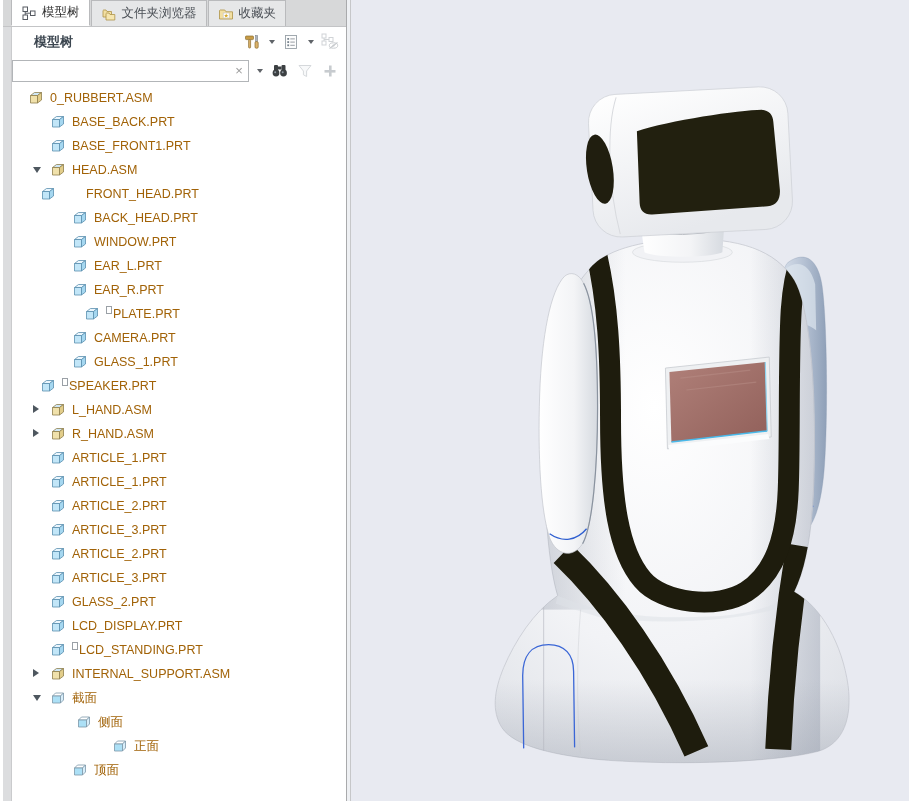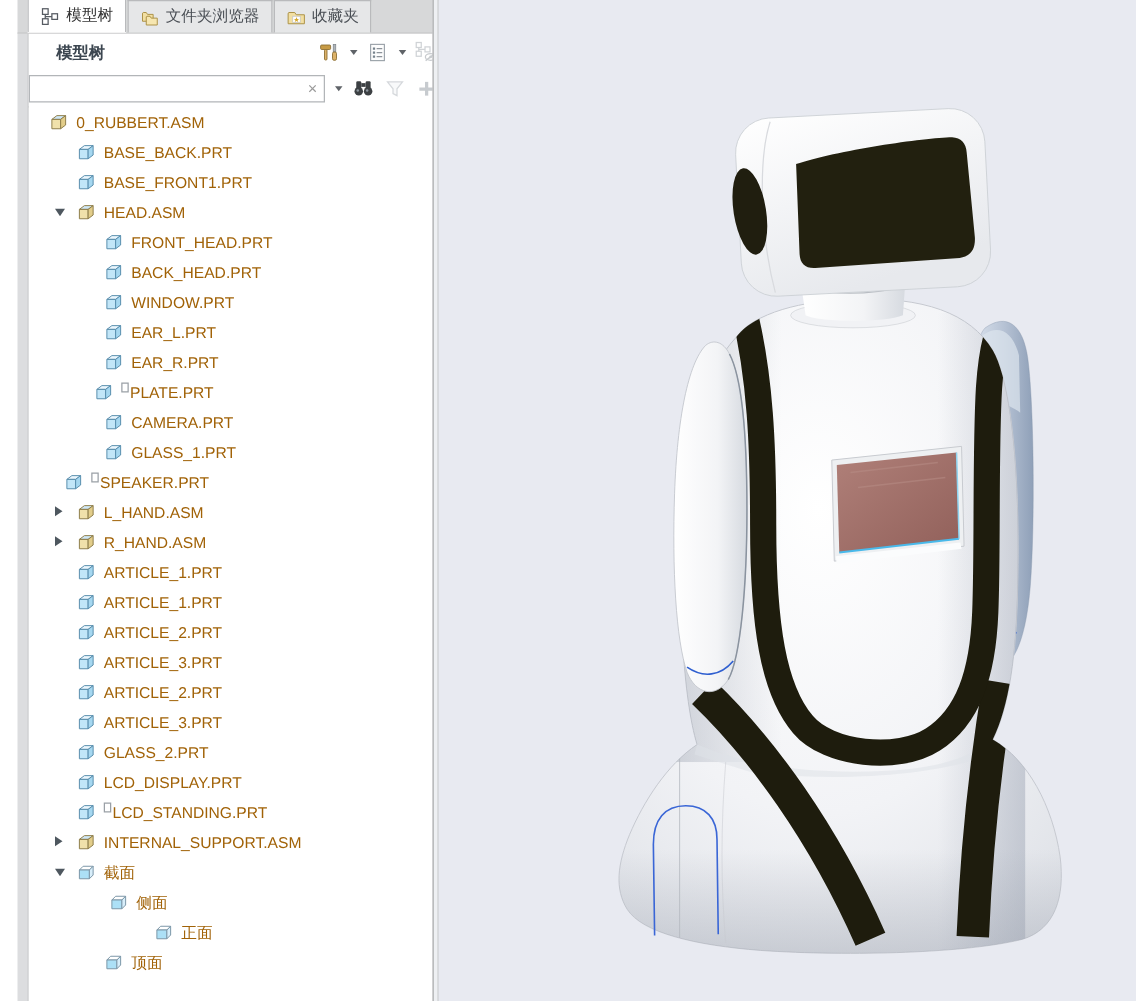--- a/index.html
+++ b/index.html
@@ -1,21 +1,21 @@
 <!DOCTYPE html>
 <html><head>
 <meta charset="utf-8">
 <style>
   html,body{margin:0;padding:0;background:#fff;}
   *{box-sizing:border-box;}
   .app{position:relative;width:909px;height:801px;overflow:hidden;
        font-family:"Liberation Sans","DejaVu Sans",sans-serif;color:#3e4b54;background:#fff;}
 
   
-  .left-panel{position:absolute;left:14px;top:0;width:346px;height:590px;background:#fff;}
+  .left-panel{position:absolute;left:3px;top:0;width:346px;height:590px;background:#fff;}
   .gutter{position:absolute;left:0;top:27px;width:9px;height:774px;background:#dcdddf;border-right:1px solid #cacbcd;}
   .tabbar{position:absolute;left:0;top:0;width:346px;height:27px;background:#d7d8d9;border-bottom:1px solid #c3c4c6;display:flex;align-items:flex-end;}
   .tab{height:26px;display:flex;align-items:center;gap:5px;padding:0 9px;font-size:12.5px;color:#4a4f55;
        background:#e6e7e8;border:1px solid #b9babc;border-bottom:none;margin-right:1px;cursor:default;}
   .tab.active{background:#ffffff;height:27px;border-bottom:1px solid #ffffff;color:#333;}
   .tab .ticon{display:inline-flex;width:16px;height:16px;}
 
   .panel-header{position:absolute;left:9px;top:27px;width:337px;height:30px;background:#fff;display:flex;align-items:center;}
   .panel-title{font-size:13px;font-weight:bold;color:#3c4650;margin-left:22px;}
   .hdr-icons{margin-left:auto;display:flex;align-items:center;gap:2px;padding-right:8px;}
@@ -196,71 +196,71 @@
           <span class="arrow expanded" style="left: 21px;"></span>
           <span class="ticon">
             <svg width="16" height="16" viewBox="0 0 16 16">
               <polygon points="2.5,5.5 6.5,2.5 13.5,2.5 9.5,5.5" fill="#cfe7f6" stroke="#8f7f4c" stroke-width="0.8"></polygon>
               <polygon points="2.5,5.5 9.5,5.5 9.5,13 2.5,13" fill="#f0e1ab" stroke="#8f7f4c" stroke-width="0.8"></polygon>
               <polygon points="9.5,5.5 13.5,2.5 13.5,10 9.5,13" fill="#e2cd8a" stroke="#8f7f4c" stroke-width="0.8"></polygon>
             </svg>
           </span>
           <span>HEAD.ASM</span>
         </div>
+        <div class="tree-row" style="padding-left: 28px; gap: 24px;">
+          <span class="ticon">
+            <svg width="16" height="16" viewBox="0 0 16 16">
+              <polygon points="2.5,5.5 6.5,2.5 13.5,2.5 9.5,5.5" fill="#eaf6fd" stroke="#5a8fae" stroke-width="0.8"></polygon>
+              <polygon points="2.5,5.5 9.5,5.5 9.5,13 2.5,13" fill="#c2e6f8" stroke="#5a8fae" stroke-width="0.8"></polygon>
+              <polygon points="9.5,5.5 13.5,2.5 13.5,10 9.5,13" fill="#a5d7f0" stroke="#5a8fae" stroke-width="0.8"></polygon>
+            </svg>
+          </span>
+          <span>FRONT_HEAD.PRT</span>
+        </div>
         <div class="tree-row" style="padding-left: 60px;">
           <span class="ticon">
             <svg width="16" height="16" viewBox="0 0 16 16">
               <polygon points="2.5,5.5 6.5,2.5 13.5,2.5 9.5,5.5" fill="#eaf6fd" stroke="#5a8fae" stroke-width="0.8"></polygon>
               <polygon points="2.5,5.5 9.5,5.5 9.5,13 2.5,13" fill="#c2e6f8" stroke="#5a8fae" stroke-width="0.8"></polygon>
               <polygon points="9.5,5.5 13.5,2.5 13.5,10 9.5,13" fill="#a5d7f0" stroke="#5a8fae" stroke-width="0.8"></polygon>
             </svg>
           </span>
-          <span>FRONT_HEAD.PRT</span>
+          <span>BACK_HEAD.PRT</span>
+        </div>
+        <div class="tree-row" style="padding-left: 60px; text-align: center;">
+          <span class="ticon">
+            <svg width="16" height="16" viewBox="0 0 16 16">
+              <polygon points="2.5,5.5 6.5,2.5 13.5,2.5 9.5,5.5" fill="#eaf6fd" stroke="#5a8fae" stroke-width="0.8"></polygon>
+              <polygon points="2.5,5.5 9.5,5.5 9.5,13 2.5,13" fill="#c2e6f8" stroke="#5a8fae" stroke-width="0.8"></polygon>
+              <polygon points="9.5,5.5 13.5,2.5 13.5,10 9.5,13" fill="#a5d7f0" stroke="#5a8fae" stroke-width="0.8"></polygon>
+            </svg>
+          </span>
+          <span>WINDOW.PRT</span>
         </div>
         <div class="tree-row" style="padding-left: 60px;">
           <span class="ticon">
             <svg width="16" height="16" viewBox="0 0 16 16">
               <polygon points="2.5,5.5 6.5,2.5 13.5,2.5 9.5,5.5" fill="#eaf6fd" stroke="#5a8fae" stroke-width="0.8"></polygon>
               <polygon points="2.5,5.5 9.5,5.5 9.5,13 2.5,13" fill="#c2e6f8" stroke="#5a8fae" stroke-width="0.8"></polygon>
               <polygon points="9.5,5.5 13.5,2.5 13.5,10 9.5,13" fill="#a5d7f0" stroke="#5a8fae" stroke-width="0.8"></polygon>
             </svg>
           </span>
-          <span>BACK_HEAD.PRT</span>
-        </div>
-        <div class="tree-row" style="padding-left: 60px; text-align: center;">
-          <span class="ticon">
-            <svg width="16" height="16" viewBox="0 0 16 16">
-              <polygon points="2.5,5.5 6.5,2.5 13.5,2.5 9.5,5.5" fill="#eaf6fd" stroke="#5a8fae" stroke-width="0.8"></polygon>
-              <polygon points="2.5,5.5 9.5,5.5 9.5,13 2.5,13" fill="#c2e6f8" stroke="#5a8fae" stroke-width="0.8"></polygon>
-              <polygon points="9.5,5.5 13.5,2.5 13.5,10 9.5,13" fill="#a5d7f0" stroke="#5a8fae" stroke-width="0.8"></polygon>
-            </svg>
-          </span>
-          <span>WINDOW.PRT</span>
+          <span>EAR_L.PRT</span>
         </div>
         <div class="tree-row" style="padding-left: 60px;">
           <span class="ticon">
             <svg width="16" height="16" viewBox="0 0 16 16">
               <polygon points="2.5,5.5 6.5,2.5 13.5,2.5 9.5,5.5" fill="#eaf6fd" stroke="#5a8fae" stroke-width="0.8"></polygon>
               <polygon points="2.5,5.5 9.5,5.5 9.5,13 2.5,13" fill="#c2e6f8" stroke="#5a8fae" stroke-width="0.8"></polygon>
               <polygon points="9.5,5.5 13.5,2.5 13.5,10 9.5,13" fill="#a5d7f0" stroke="#5a8fae" stroke-width="0.8"></polygon>
             </svg>
           </span>
-          <span>EAR_L.PRT</span>
-        </div>
-        <div class="tree-row" style="padding-left: 60px;">
-          <span class="ticon">
-            <svg width="16" height="16" viewBox="0 0 16 16">
-              <polygon points="2.5,5.5 6.5,2.5 13.5,2.5 9.5,5.5" fill="#eaf6fd" stroke="#5a8fae" stroke-width="0.8"></polygon>
-              <polygon points="2.5,5.5 9.5,5.5 9.5,13 2.5,13" fill="#c2e6f8" stroke="#5a8fae" stroke-width="0.8"></polygon>
-              <polygon points="9.5,5.5 13.5,2.5 13.5,10 9.5,13" fill="#a5d7f0" stroke="#5a8fae" stroke-width="0.8"></polygon>
-            </svg>
-          </span>
           <span>EAR_R.PRT</span>
         </div>
-        <div class="tree-row" style="padding-left: 52px;">
+        <div class="tree-row" style="padding-left: 72px;">
           <span class="ticon">
             <svg width="16" height="16" viewBox="0 0 16 16">
               <polygon points="2.5,5.5 6.5,2.5 13.5,2.5 9.5,5.5" fill="#eaf6fd" stroke="#5a8fae" stroke-width="0.8"></polygon>
               <polygon points="2.5,5.5 9.5,5.5 9.5,13 2.5,13" fill="#c2e6f8" stroke="#5a8fae" stroke-width="0.8"></polygon>
               <polygon points="9.5,5.5 13.5,2.5 13.5,10 9.5,13" fill="#a5d7f0" stroke="#5a8fae" stroke-width="0.8"></polygon>
             </svg>
           </span>
           <span class="hidden-marker"></span>
           <span>PLATE.PRT</span>
         </div>

